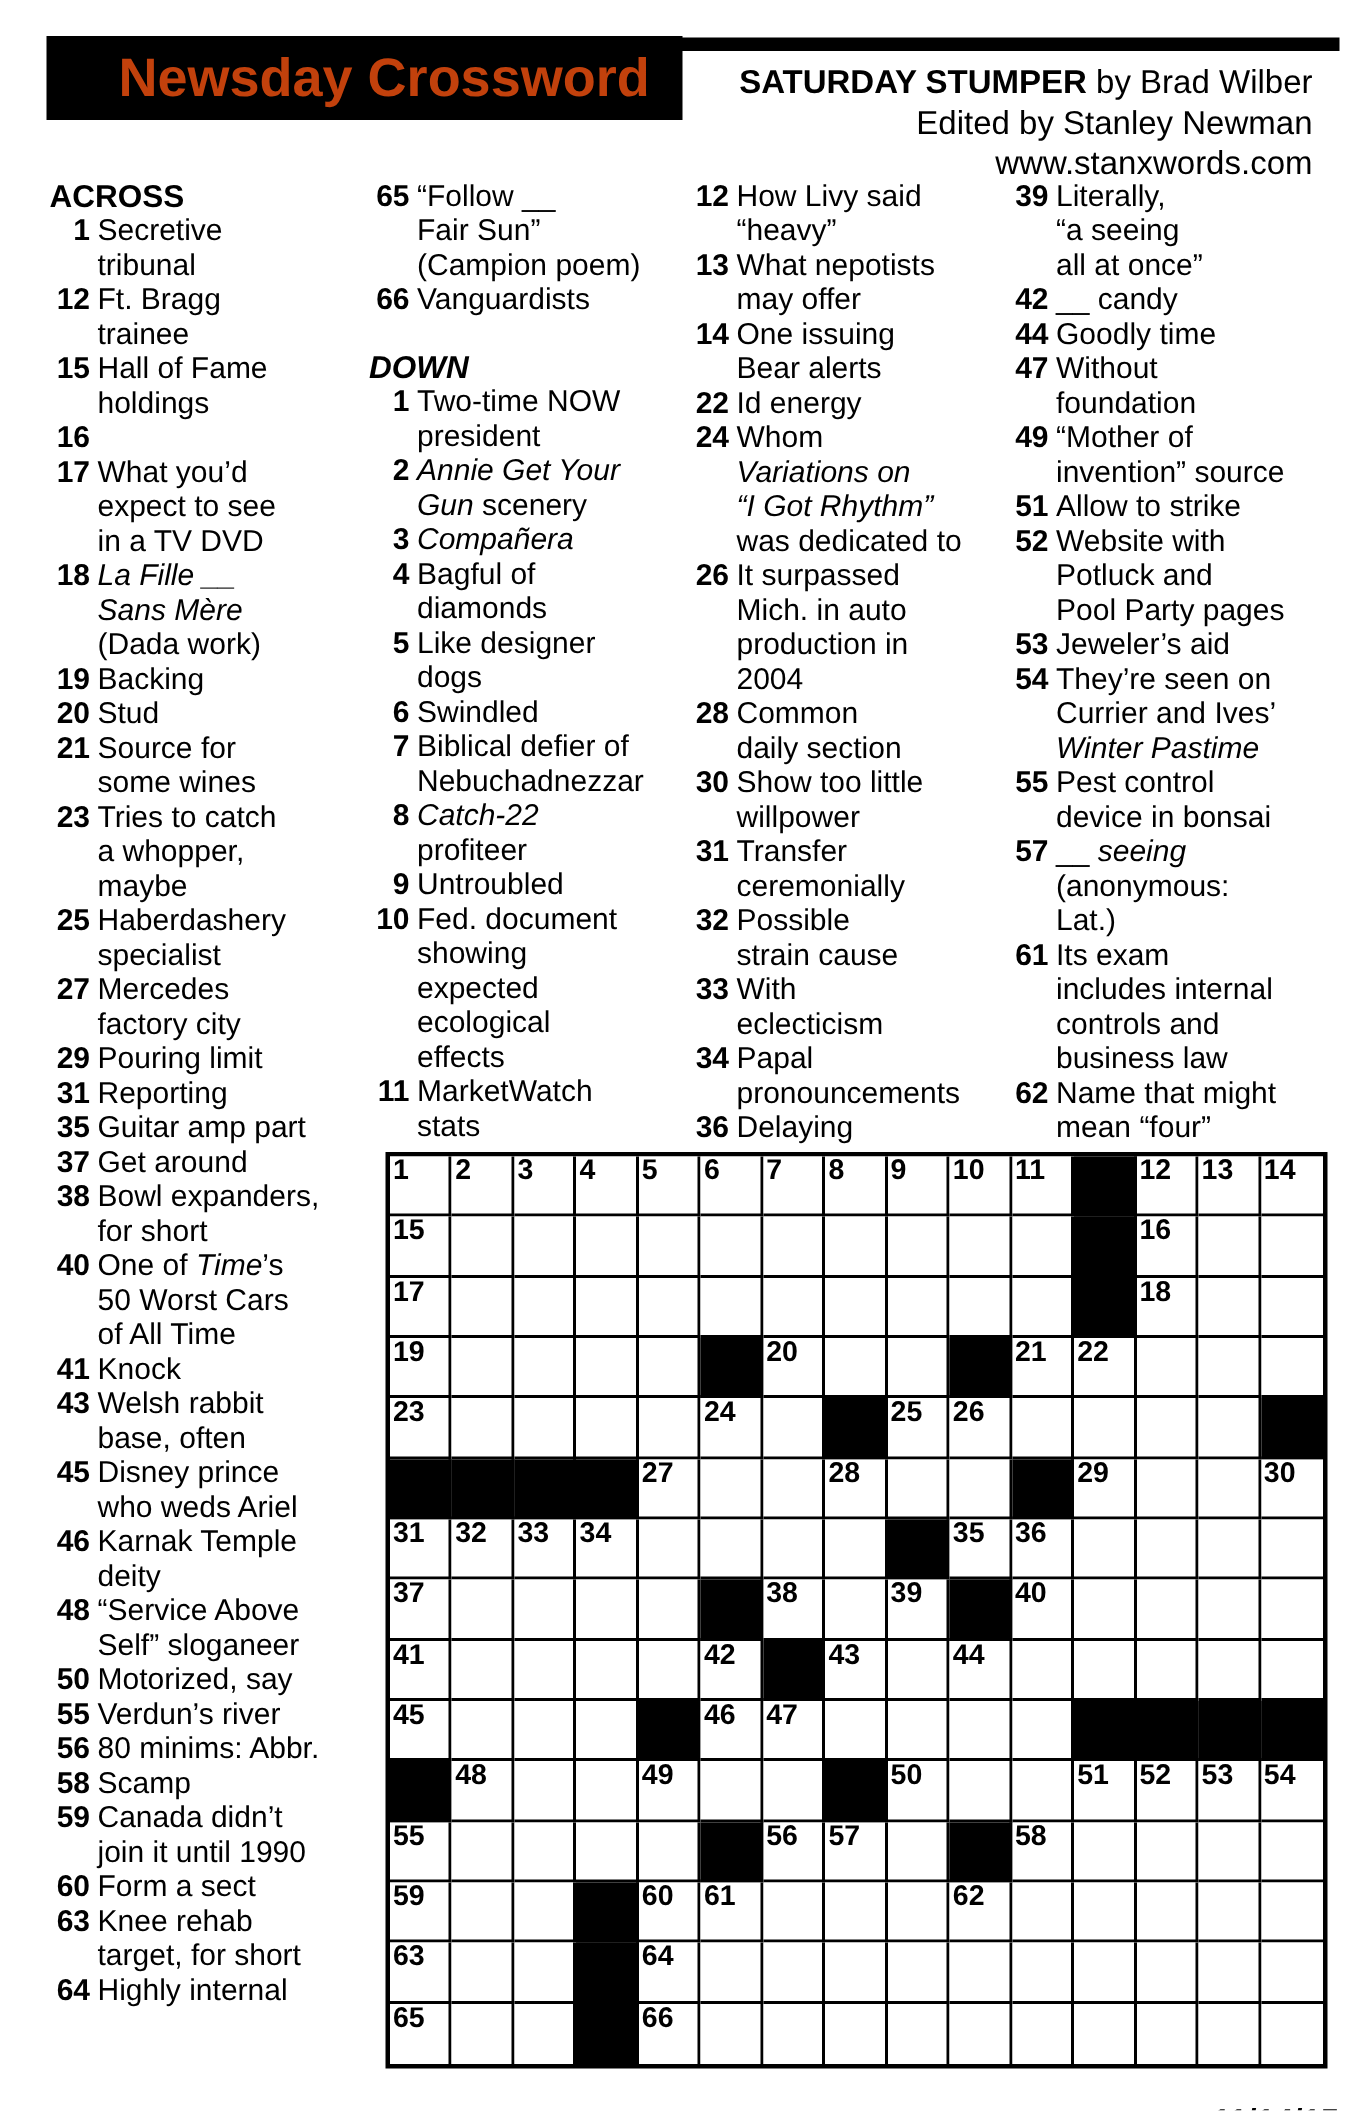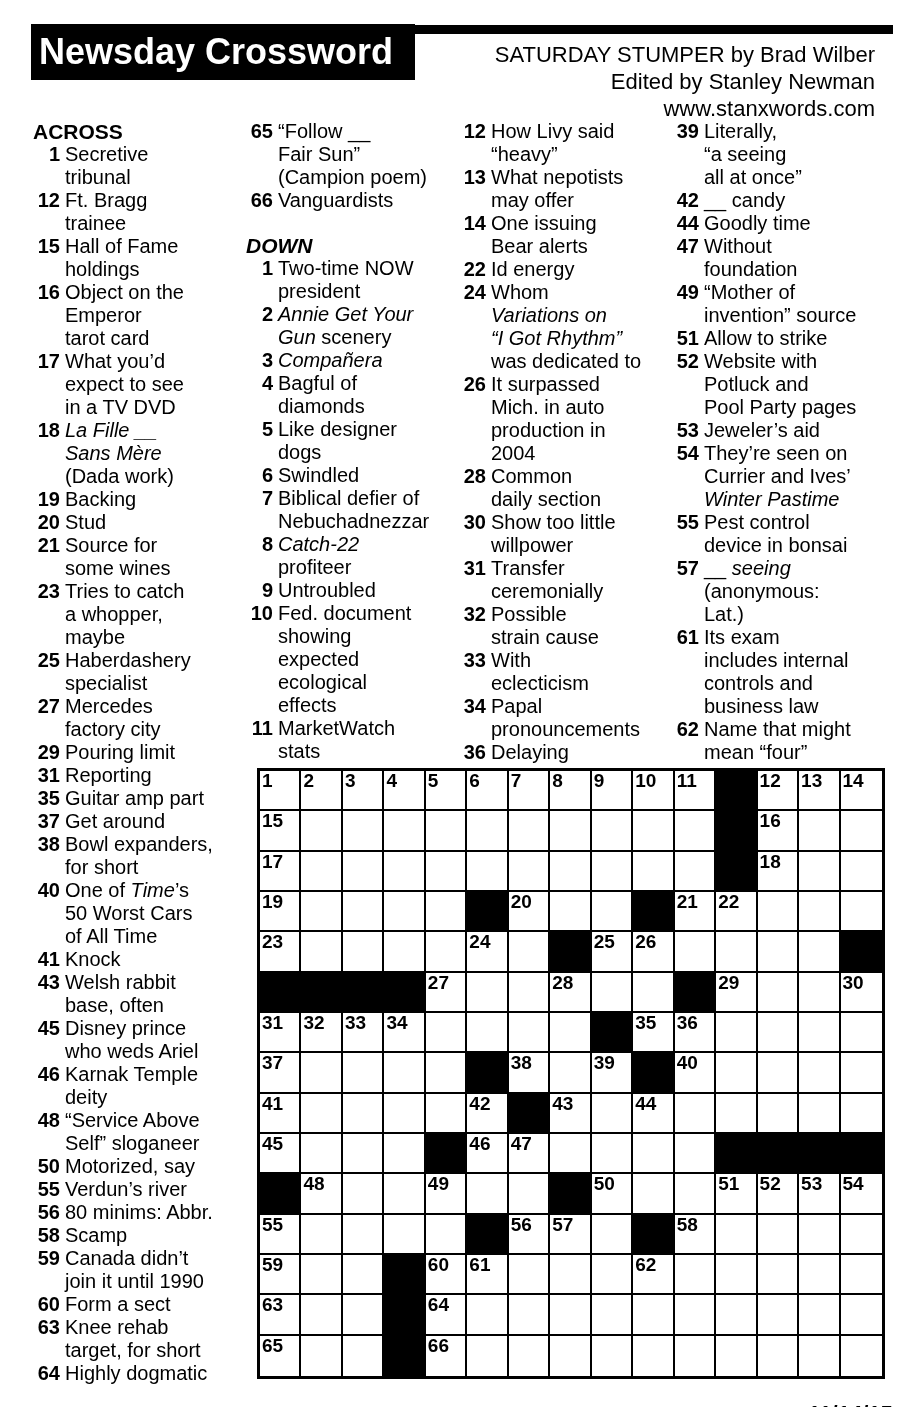--- a/index.html
+++ b/index.html
@@ -1,25 +1,25 @@
 <!DOCTYPE html>
 <html><head>
 <meta charset="utf-8">
 <style>
   html,body{margin:0;padding:0;background:#fff;}
   .page{position:relative;width:900px;height:1407px;background:#fff;color:#000;
         font-family:"Liberation Sans",sans-serif;overflow:hidden;}
 
   
   .brand{position:absolute;left:31px;top:24px;width:384px;height:56px;background:#000;
-         color:#ffffff;display:flex;align-items:center;}
+         color:#c2410c;display:flex;align-items:center;padding-left:40px;}
   .brand-text{font-size:36px;font-weight:bold;padding-left:8px;white-space:nowrap;}
   .rule{position:absolute;left:414px;top:25px;width:479px;height:9px;background:#000;}
   .hright{position:absolute;top:41px;right:25px;text-align:right;font-size:22px;line-height:27px;}
-  .hright .b{font-weight:normal;margin-top:28px;}
+  .hright .b{font-weight:bold;margin-top:28px;}
 
   
   .cluecol{position:absolute;top:120px;font-size:20px;line-height:23px;}
   #col1{left:33px;width:212px;}
   #col2{left:246px;width:213px;}
   #col3{left:459px;width:213px;}
   #col4{left:672px;width:222px;}
   .list-hdr{font-weight:bold;font-size:21px;}
   .list-hdr.gap{margin-top:22px;font-style:italic;}
   .clue{display:flex;}
@@ -70,23 +70,20 @@
         <span class="txt">Ft. Bragg
 trainee</span>
       </div>
       <div class="clue">
         <span class="num">15</span>
         <span class="txt">Hall of Fame
 holdings</span>
       </div>
       <div class="clue">
         <span class="num">16</span>
-        <span class="txt">Object on the
-Emperor
-tarot card</span>
       </div>
       <div class="clue">
         <span class="num">17</span>
         <span class="txt">What you’d
 expect to see
 in a TV DVD</span>
       </div>
       <div class="clue">
         <span class="num">18</span>
         <span class="txt"><i>La Fille __
@@ -198,21 +195,21 @@
         <span class="num">60</span>
         <span class="txt">Form a sect</span>
       </div>
       <div class="clue">
         <span class="num">63</span>
         <span class="txt">Knee rehab
 target, for short</span>
       </div>
       <div class="clue">
         <span class="num">64</span>
-        <span class="txt">Highly dogmatic</span>
+        <span class="txt">Highly internal</span>
       </div>
     </div>
   <div class="cluecol" id="col2">
       <div class="clue">
         <span class="num">65</span>
         <span class="txt">“Follow __
 Fair Sun”
 (Campion poem)</span>
       </div>
       <div class="clue">

